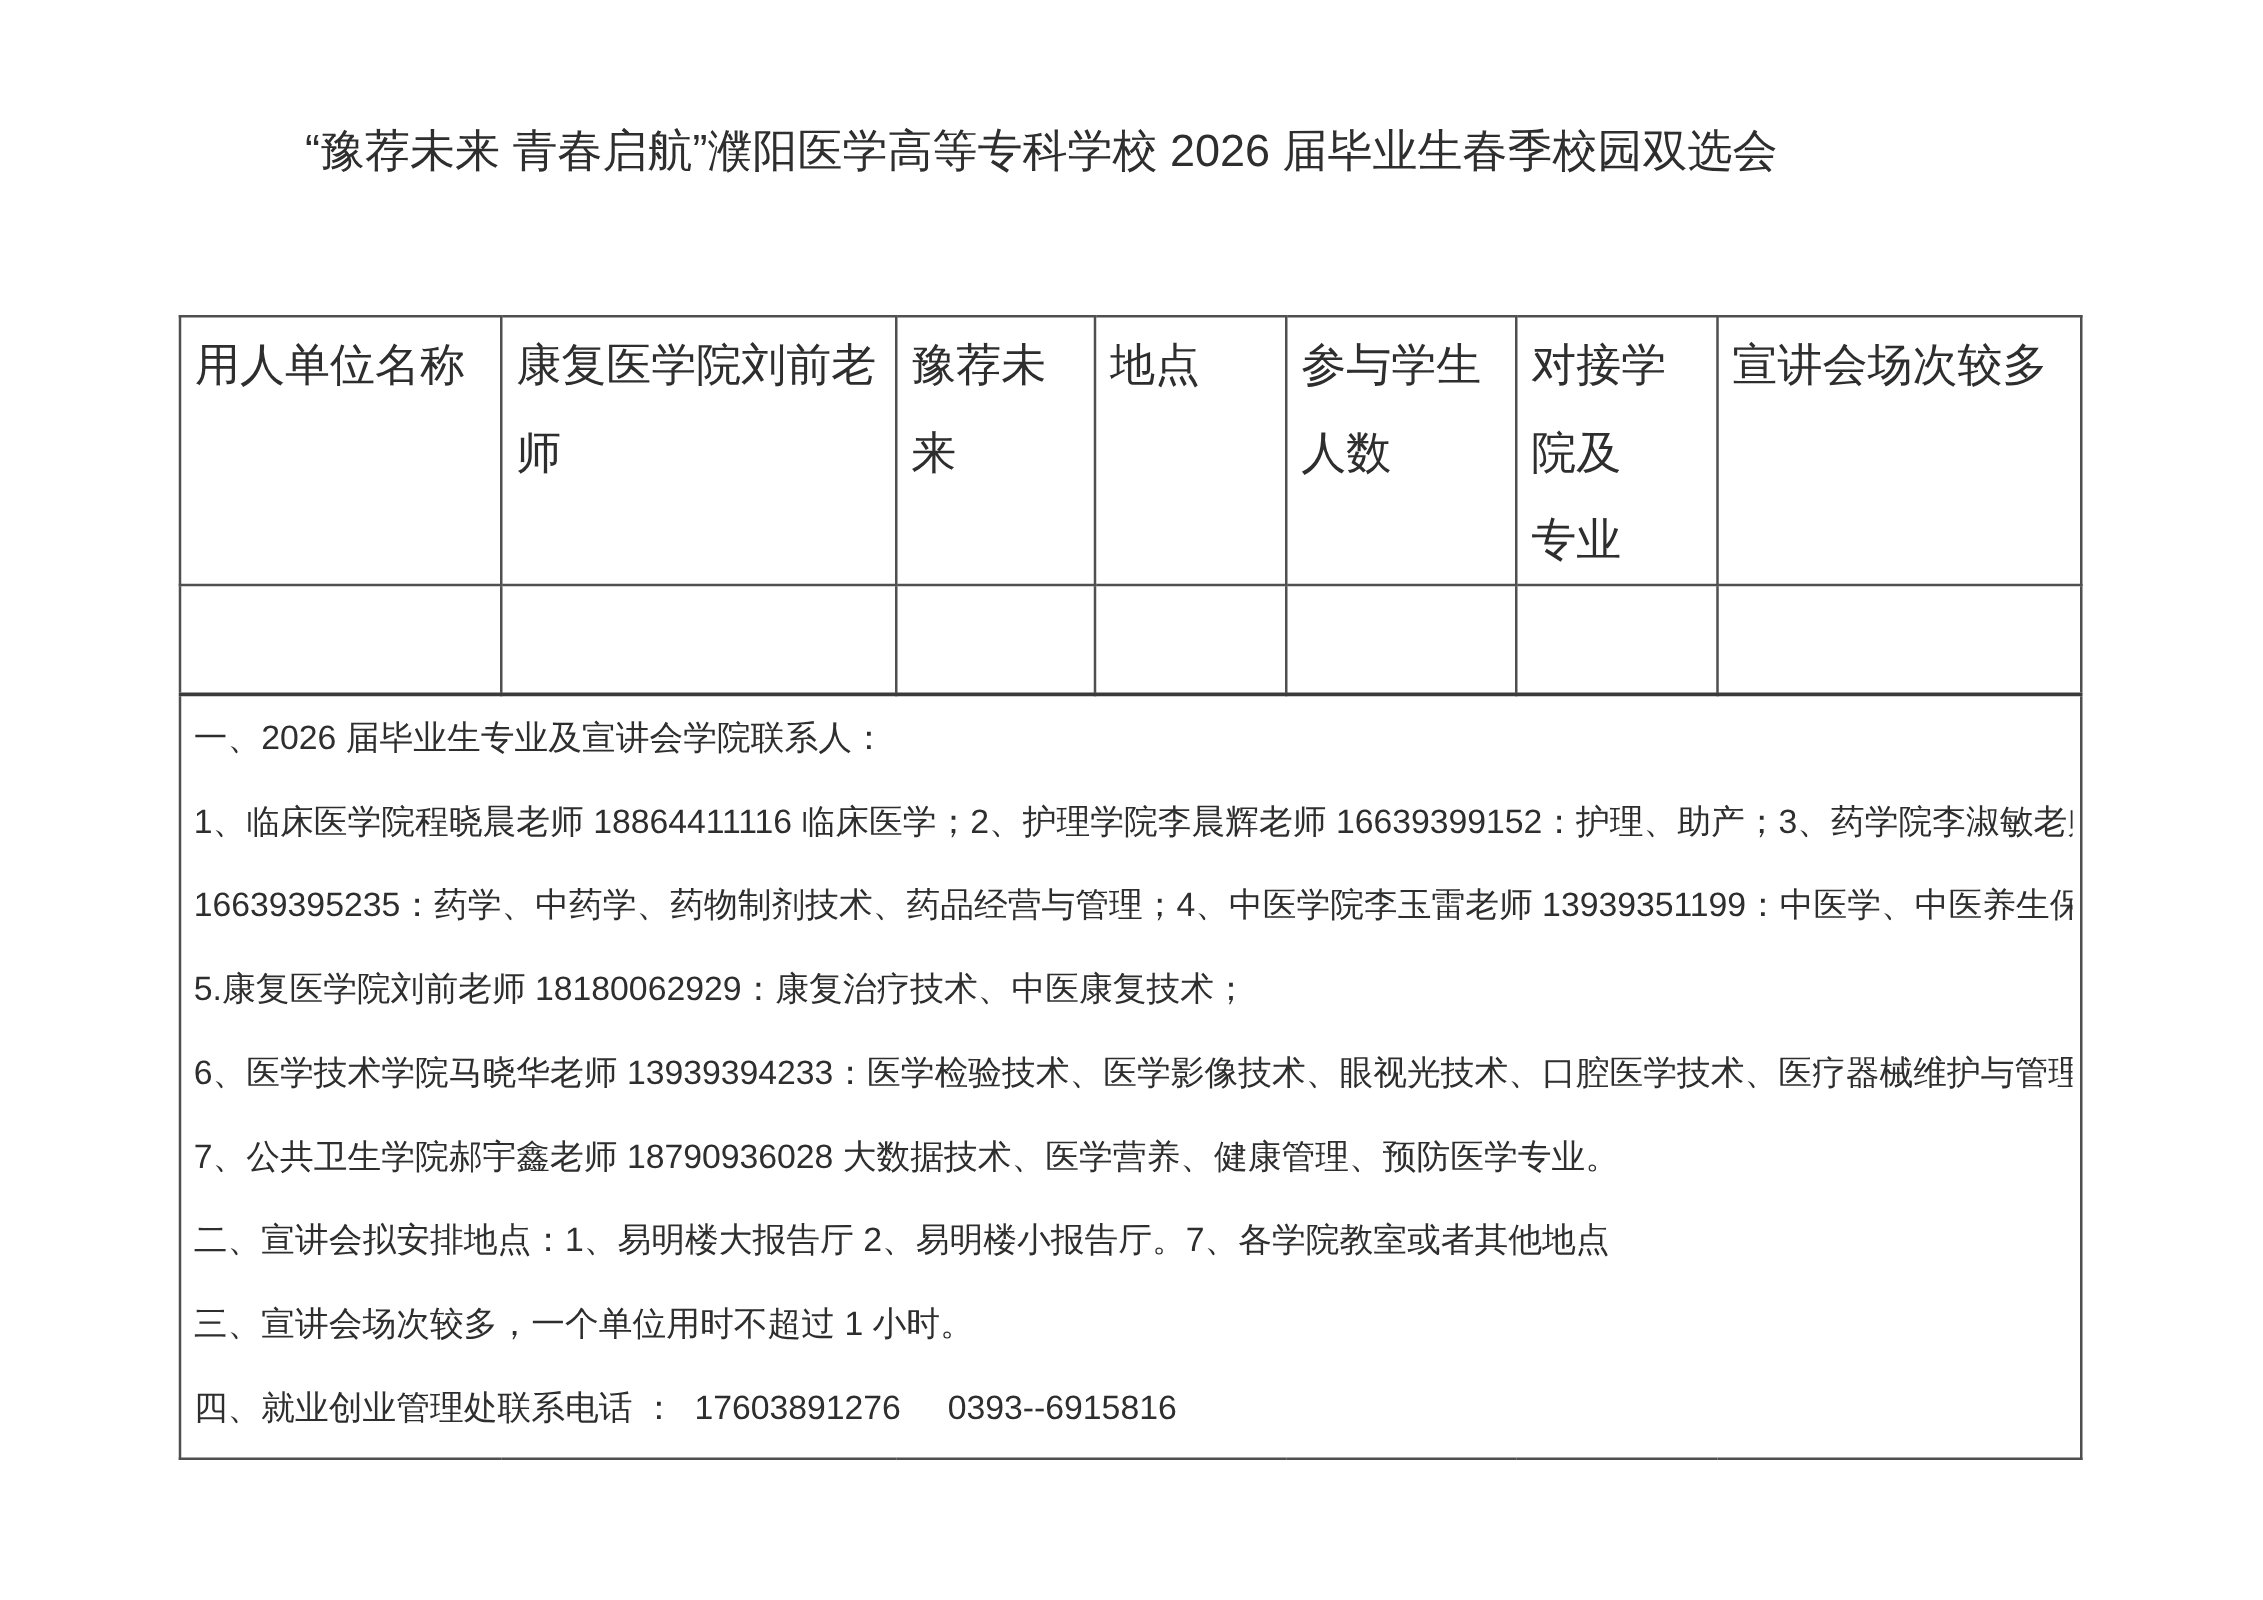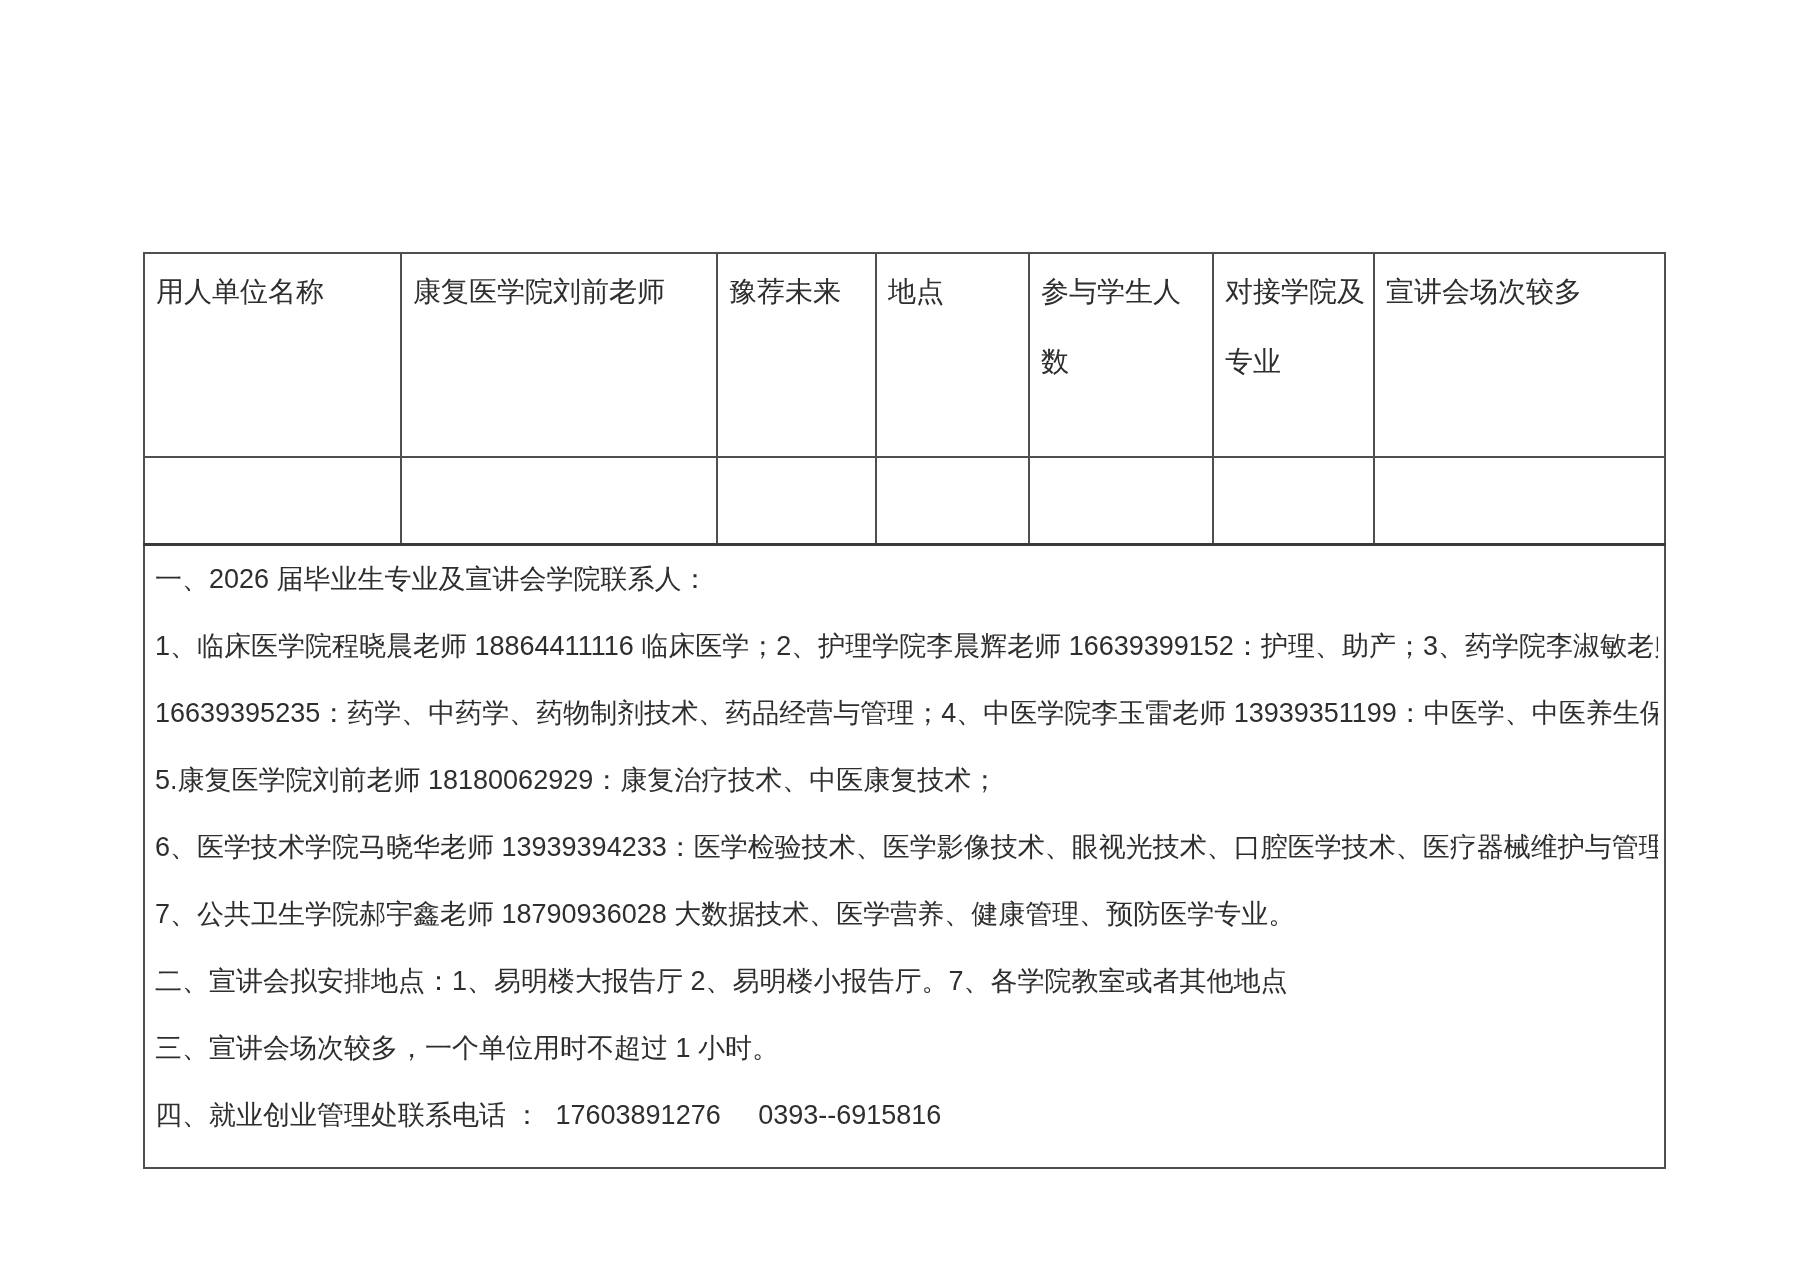--- a/index.html
+++ b/index.html
@@ -32,44 +32,45 @@
     table-layout: fixed;
   }
   .notice-table td {
     border: 2px solid #4f4f4f;
     color: #2e2e2e;
   }
   .header-row td {
     height: 204px;
     vertical-align: top;
     padding: 3px 8px 0 11px;
-    font-size: 28px;
+    font-size: 36px;
     line-height: 70px;
     white-space: pre-line;
     overflow: hidden;
   }
   .empty-row td { height: 87px; background: #fff; }
   .notes-cell {
     border-top: 3px solid #3a3a3a !important;
     vertical-align: top;
-    padding: 0 6px 18px 10px;
+    padding: 0 6px 6px 10px;
   }
   .note-line {
     font-size: 27px;
     line-height: 67px;
     white-space: pre;
     overflow: hidden;
     color: #2e2e2e;
   }
 </style>
 </head>
 <body>
 
 <div class="page">
 
+  <div class="doc-title line1">“豫荐未来 青春启航”濮阳医学高等专科学校 2026 届毕业生春季校园双选会</div>
 
 
   <table class="notice-table">
     <colgroup>
       <col style="width:257px">
       <col style="width:316px">
       <col style="width:159px">
       <col style="width:153px">
       <col style="width:184px">
       <col style="width:161px">

